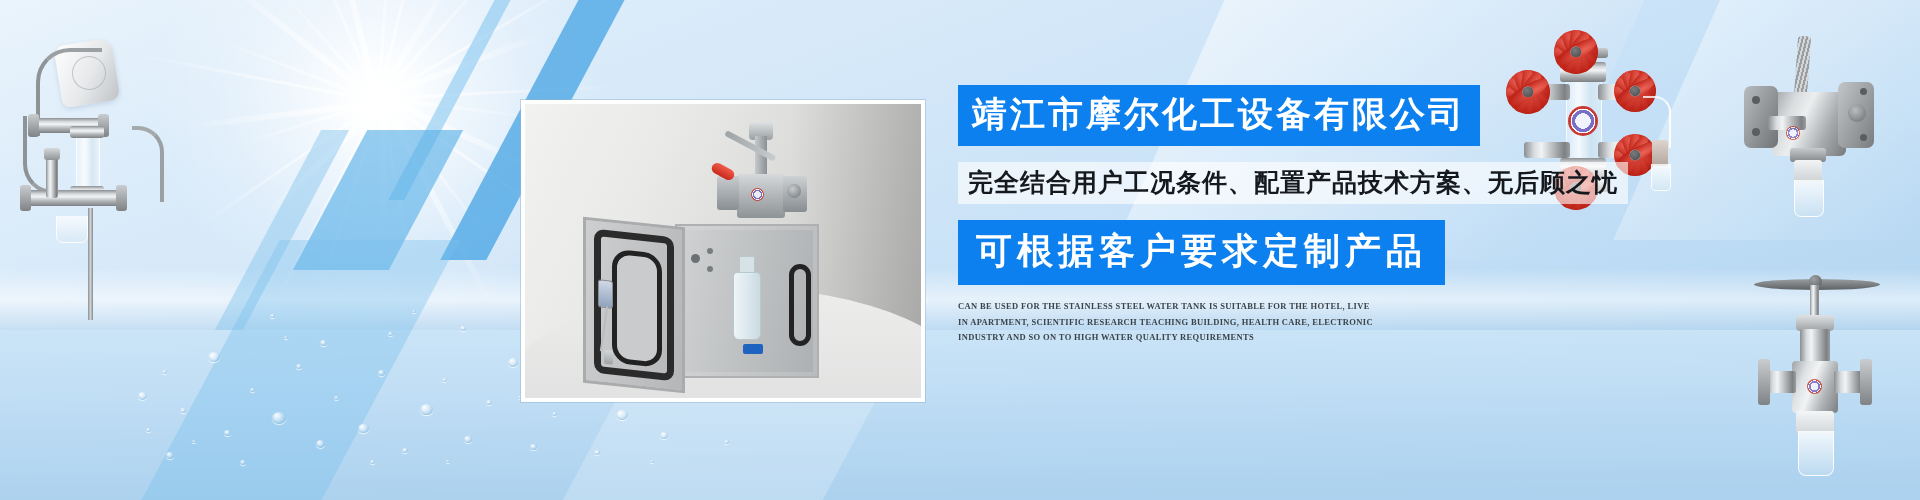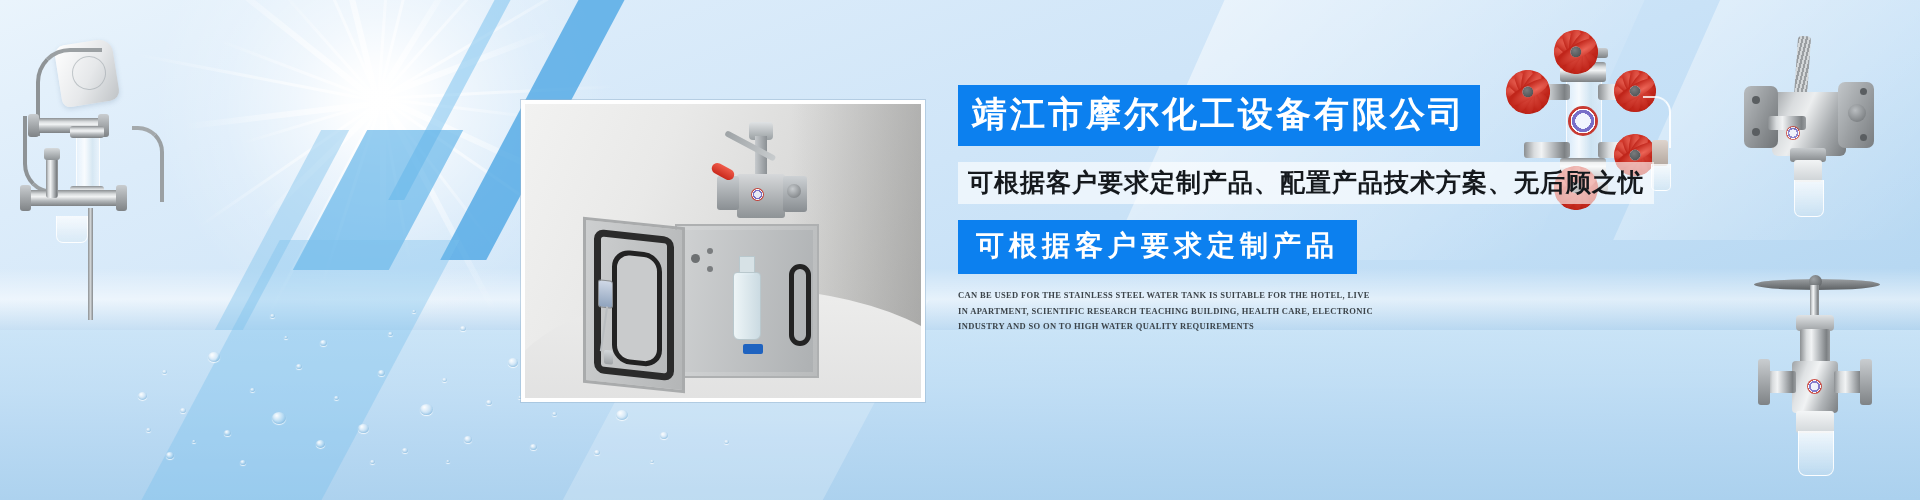--- a/index.html
+++ b/index.html
@@ -121,21 +121,21 @@
   .hl{
     display:inline-block;background:#0c80ef;color:#fff;font-weight:700;
     white-space:nowrap;
   }
   .hl1{font-size:35px;letter-spacing:3px;padding:6px 14px 8px 14px;margin-top:15px;}
   .line3{
     display:inline-block;margin-top:16px;padding:4px 10px 5px 10px;
     background:rgba(255,255,255,.62);
     font-size:25px;letter-spacing:1px;color:#15191d;font-weight:600;white-space:nowrap;
   }
-  .hl2{font-size:28px;letter-spacing:5px;padding:7px 18px 9px 18px;margin-top:16px;}
+  .hl2{font-size:36px;letter-spacing:5px;padding:7px 18px 9px 18px;margin-top:16px;}
   .en{
     margin-top:14px;width:420px;
     font-family:"Liberation Serif","DejaVu Serif",serif;
     font-size:8.5px;line-height:1.85;letter-spacing:.35px;
     color:#3b4349;font-weight:700;
     text-transform:uppercase;
   }
 
   
   .watermark{
@@ -394,19 +394,19 @@
       <div class="vl-fl-r"></div>
       <div class="vl-lever"></div>
       <div class="vl-red"></div>
       <div class="seal-logo" style="position:absolute;left:38px;top:66px;width:13px;height:13px;opacity:.85;"></div>
       <div style="position:absolute;left:74px;top:62px;width:14px;height:14px;border-radius:50%;background:radial-gradient(circle at 40% 35%,#c7cbce,#707477);"></div>
     </div>
   </div>
 
   <div class="textblock">
     <div><span class="hl hl1">靖江市摩尔化工设备有限公司</span></div>
-    <div><span class="line3">可根据客户要求定制产品、配置产品技术方案、无后顾之忧</span></div>
+    <div><span class="line3">完全结合用户工况条件、配置产品技术方案、无后顾之忧</span></div>
     <div><span class="hl hl2">可根据客户要求定制产品</span></div>
     <div class="en">CAN BE USED FOR THE STAINLESS STEEL WATER TANK IS SUITABLE FOR THE HOTEL, LIVE IN APARTMENT, SCIENTIFIC RESEARCH TEACHING BUILDING, HEALTH CARE, ELECTRONIC INDUSTRY AND SO ON TO HIGH WATER QUALITY REQUIREMENTS</div>
   </div>
 
 
 </div>
 
 </body></html>

